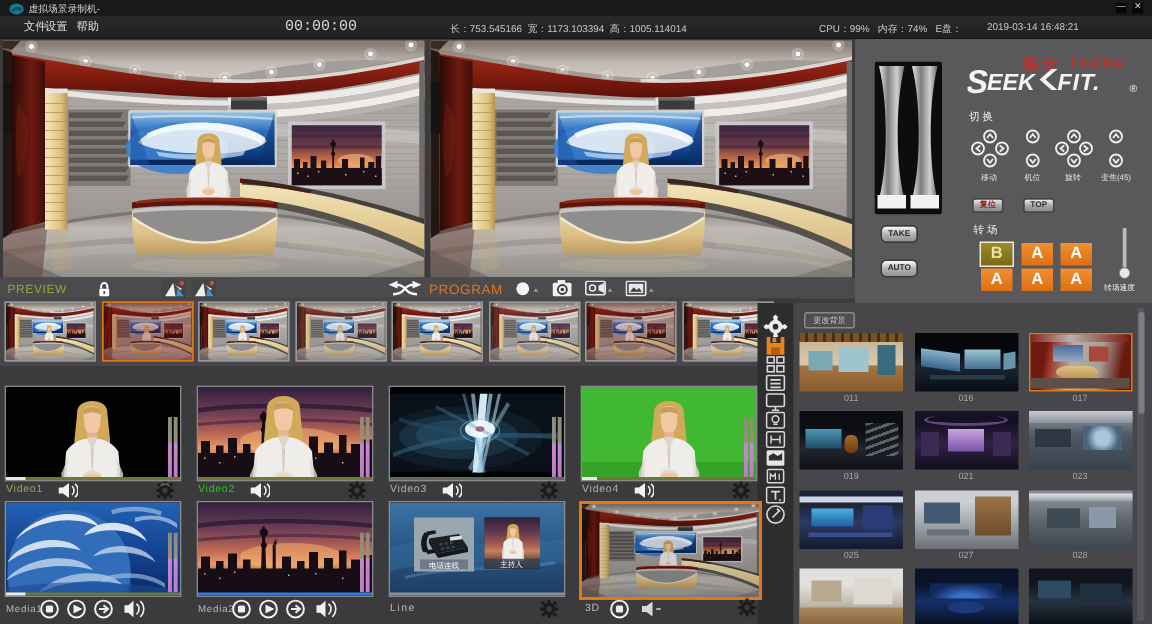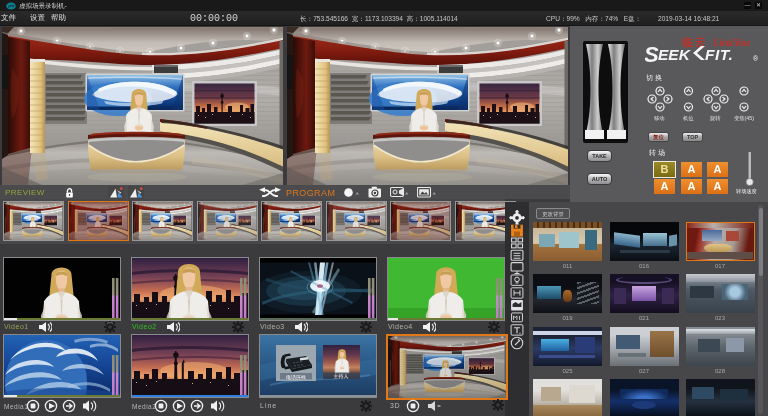--- a/index.html
+++ b/index.html
@@ -353,21 +353,21 @@
 <div class="abs" id="titlebar"></div>
 <svg class="abs" style="left:6px;top:1.5px" width="10" height="8" viewBox="0 0 10 8">
       <ellipse cx="5" cy="4" rx="4.8" ry="3.6" fill="#0d7f8e"></ellipse>
       <path d="M2,4.5 C4,2 7,2.5 8.5,3.5 L8,5.5 C6,4 4,4.5 2,6 Z" fill="#0b4a56"></path>
     </svg>
 <div class="abs" id="title">虚拟场景录制机-</div>
 <div class="abs winbtn" style="left:744px">—</div>
 <div class="abs winbtn" style="left:755px">✕</div>
 
 <div class="abs" id="menubar"></div>
-<div class="abs menuitem" style="left:1px">文件</div>
+<div class="abs menuitem" style="left:16px">文件</div>
 <div class="abs menuitem" style="left:30px">设置</div>
 <div class="abs menuitem" style="left:51px">帮助</div>
 <div class="abs" id="timecode">00:00:00</div>
 <div class="abs stat" style="left:300px">长：753.545166&nbsp;&nbsp;宽：1173.103394&nbsp;&nbsp;高：1005.114014</div>
 <div class="abs stat" style="left:546px">CPU：99%&nbsp;&nbsp;&nbsp;内存：74%&nbsp;&nbsp;&nbsp;E盘：</div>
 <div class="abs stat" style="left:658px">2019-03-14 16:48:21</div>
 
 <svg class="abs" style="left:2px;top:27px" width="281" height="158" viewBox="0 0 281 158" preserveAspectRatio="none">
       <use href="#scene"></use>
     </svg>

